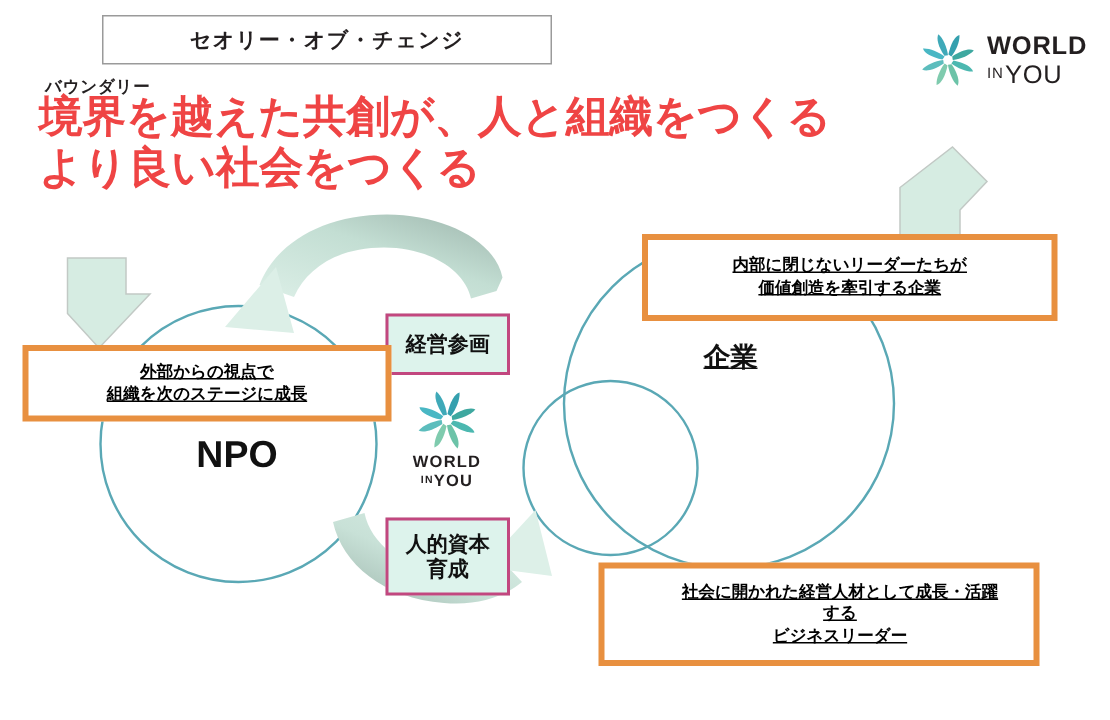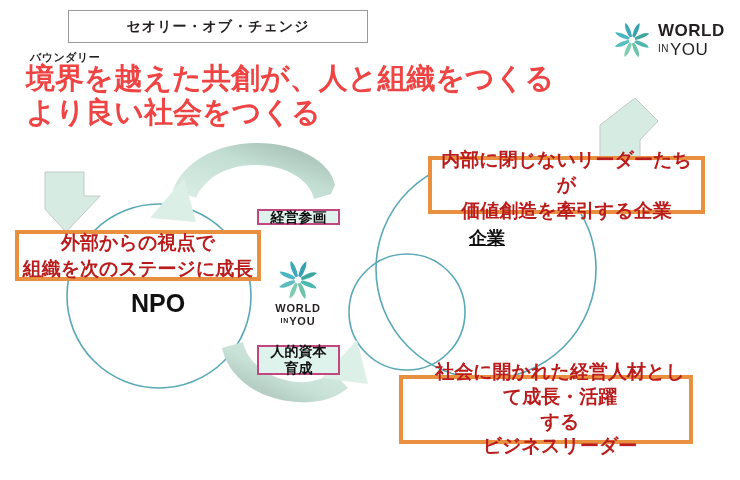--- a/index.html
+++ b/index.html
@@ -176,46 +176,47 @@
     font-size: 14px;
     font-weight: bold;
     color: #111111;
     line-height: 1.18;
     white-space: pre-line;
   }
   #pink-top {
     left: 257px;
     top: 209px;
     width: 83px;
-    height: 16px;
+    height: 41px;
   }
   #pink-bottom {
     left: 257px;
     top: 345px;
     width: 83px;
-    height: 30px;
+    height: 52px;
   }
 
   
   .orange-box {
     position: absolute;
     border: 4px solid #e89040;
     background: #ffffff;
     display: flex;
     align-items: center;
     justify-content: center;
     box-sizing: border-box;
     text-align: center;
   }
   .orange-box .ot {
-    font-size: 19px;
-    font-weight: bold;
-    color: #b91c1c;
+    font-size: 11px;
+    font-weight: bold;
+    color: #000000;
     line-height: 1.35;
     white-space: pre-line;
+    text-decoration: underline;
   }
   #callout-company {
     left: 428px;
     top: 156px;
     width: 277px;
     height: 58px;
   }
   #callout-npo {
     left: 15px;
     top: 230px;

